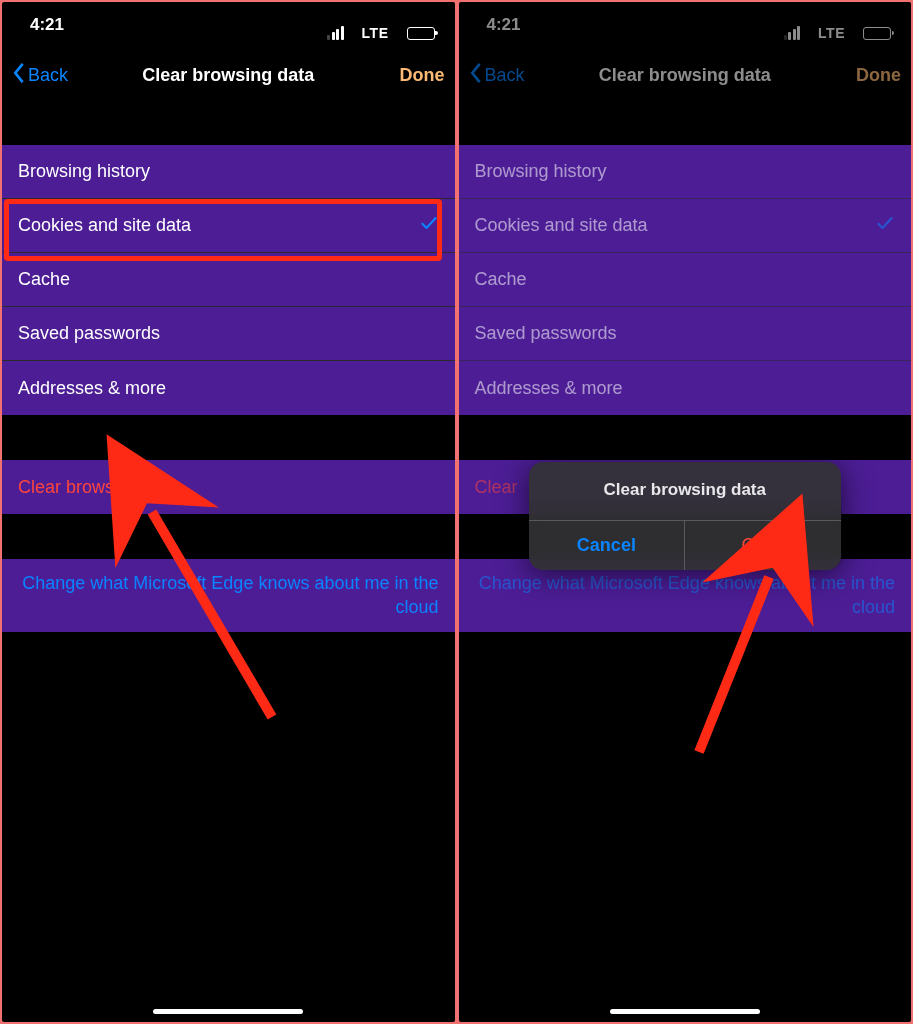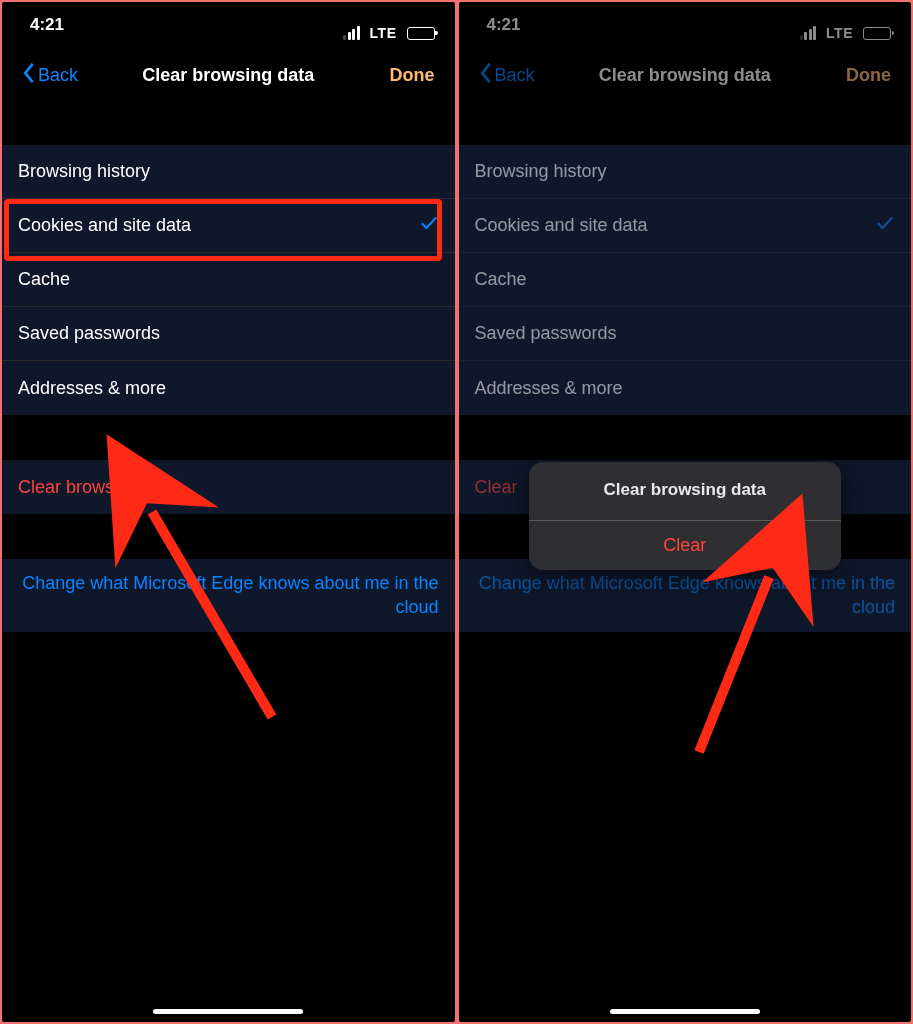--- a/index.html
+++ b/index.html
@@ -23,21 +23,21 @@
   .status-bar {
     height: 44px;
     display: flex;
     align-items: center;
     justify-content: space-between;
     padding: 2px 20px 0 28px;
     color: #fff;
     font-size: 17px;
     font-weight: 600;
   }
-  .status-right { display: flex; align-items: center; gap: 10px; margin-top: 16px; }
+  .status-right { display: flex; align-items: center; gap: 18px; margin-top: 16px; }
   .signal-bars { display: inline-flex; align-items: flex-end; gap: 1.5px; }
   .signal-bars span { width: 3px; background: #fff; border-radius: 1px; }
   .signal-bars span:nth-child(1){height:5px;background:#444}
   .signal-bars span:nth-child(2){height:8px}
   .signal-bars span:nth-child(3){height:11px}
   .signal-bars span:nth-child(4){height:14px}
   .lte { font-size: 14px; font-weight:600; letter-spacing:0.5px;}
   .battery {
     width: 28px; height: 13px; border:1.5px solid #fff; border-radius:3px;
     position: relative; padding:1.5px;
@@ -45,31 +45,31 @@
   .battery::after{
     content:""; position:absolute; right:-4px; top:3.5px;
     width:2.5px; height:4px; background:#fff; border-radius:0 2px 2px 0;
   }
   .battery .fill{ background:#fff; height:100%; width:80%; border-radius:1px;}
 
   
   .navbar {
     height: 50px;
     display:flex; align-items:center; justify-content:space-between;
-    padding: 0 20px;
+    padding: 0 10px;
     margin-top: 4px;
   }
   .nav-left{ display:flex; align-items:center; gap:2px; color:#0a84ff; font-size:18px;}
   .chevron-back svg{ width:14px; height:22px; stroke:#0a84ff; fill:none; stroke-width:3;}
   .nav-title{ color:#fff; font-size:18px; font-weight:600; position:absolute; left:0; right:0; text-align:center; pointer-events:none;}
   .nav-right{ color:#fdba74; font-size:18px; font-weight:600;}
 
   
   .section-gap{ height:45px; background:#000;}
-  .list{ background:#0f172a;}
+  .list{ background:#4c1d95;}
   .row{
     min-height:54px; display:flex; align-items:center; justify-content:space-between;
     padding:0 16px; color:#fff; font-size:18px;
     border-bottom:0.5px solid #2a2a2c;
   }
   .row:last-child{border-bottom:none;text-align:right;}
   .checkmark svg{ width:20px; height:20px; stroke:#0a84ff; fill:none; stroke-width:2.5; stroke-linecap:round; stroke-linejoin:round;}
   .row.destructive{ color:#ff453a;}
   .row.link{ color:#0a84ff; line-height:1.35; padding-top:12px; padding-bottom:12px;}
 
@@ -274,20 +274,21 @@
 
   <div class="list">
     <div class="row link">
       <span>Change what Microsoft Edge knows about me in the cloud</span>
     </div>
   </div>
 
   <div class="sheet" style="opacity:1">
     <div class="sheet-title">Clear browsing data</div>
     <div class="sheet-buttons">
+      <div class="btn cancel">Cancel</div>
       <div class="btn clear">Clear</div>
     </div>
   </div>
 
   <div class="arrow-annot" style="left:220px; top:560px;">
     <svg width="160" height="200">
       <defs>
         <marker id="ah2" markerWidth="12" markerHeight="12" refX="3" refY="6" orient="auto">
           <path d="M0,0 L12,6 L0,12 L4,6 Z" fill="#ff2a16"></path>
         </marker>

